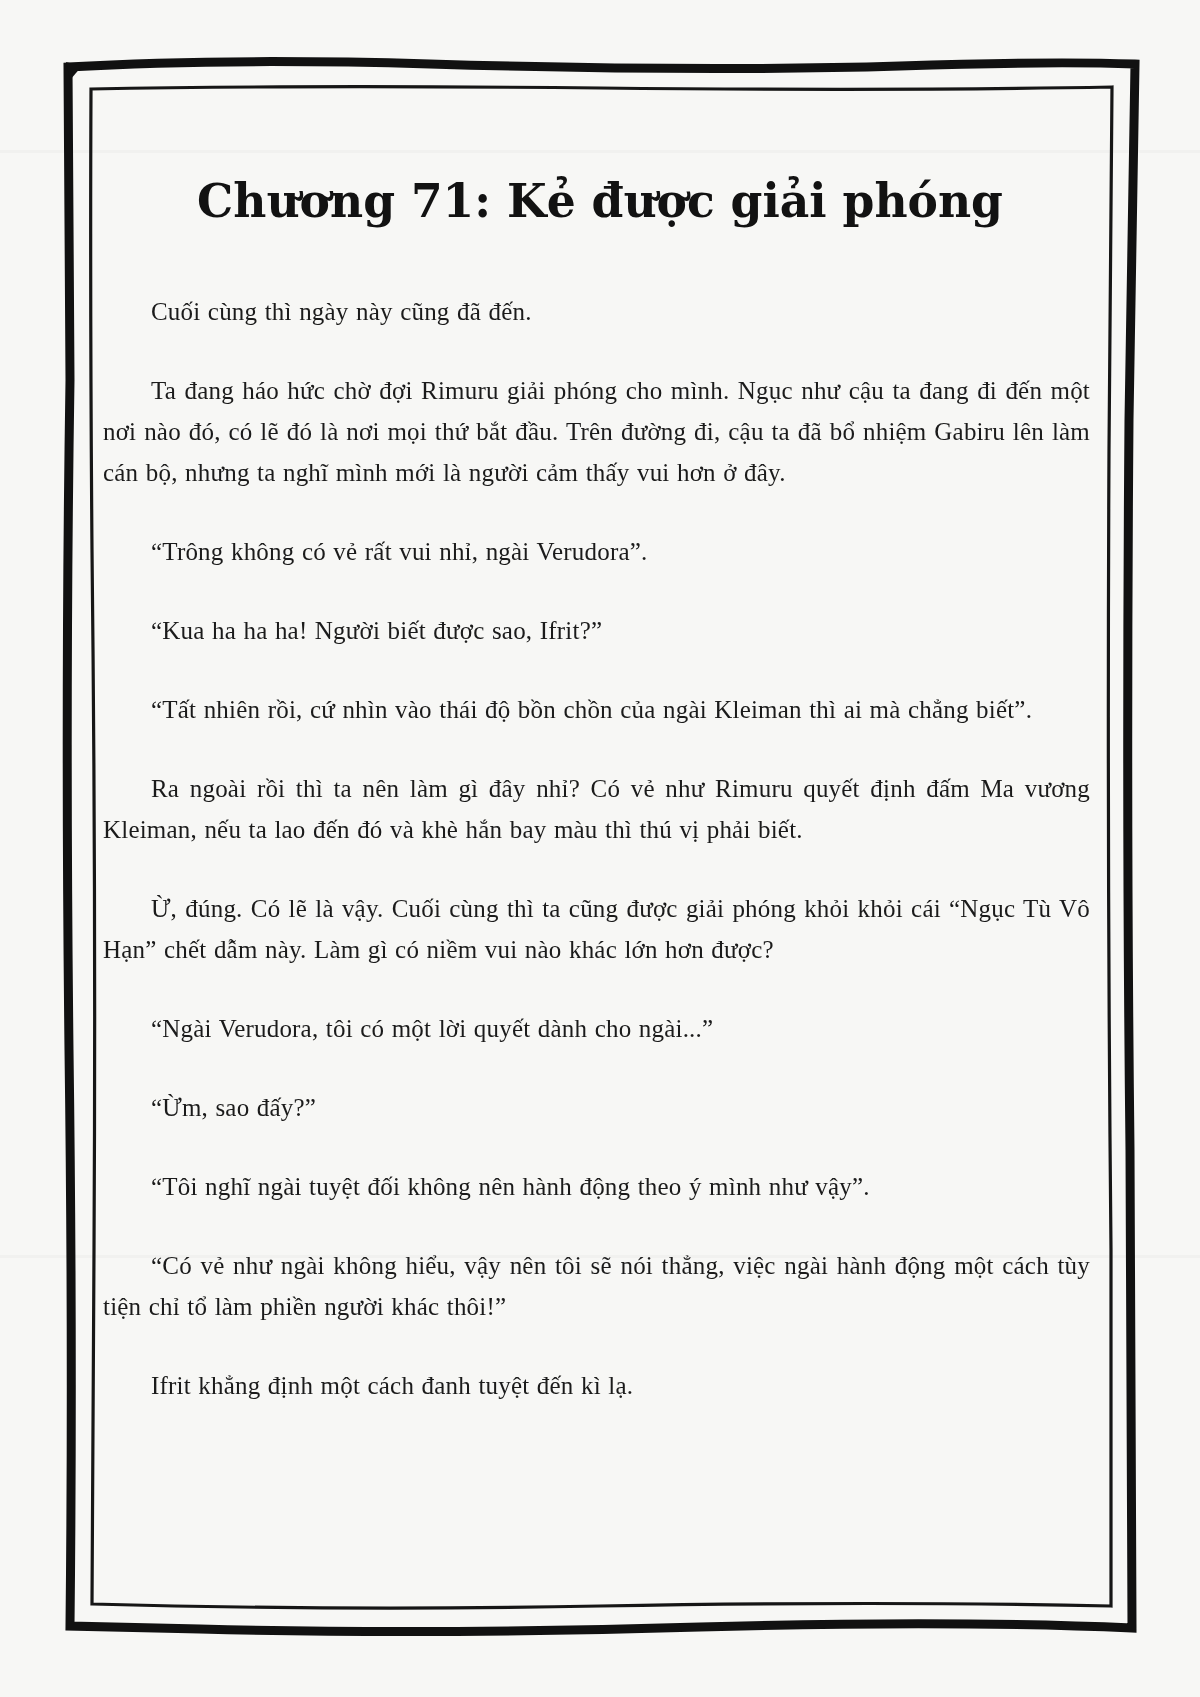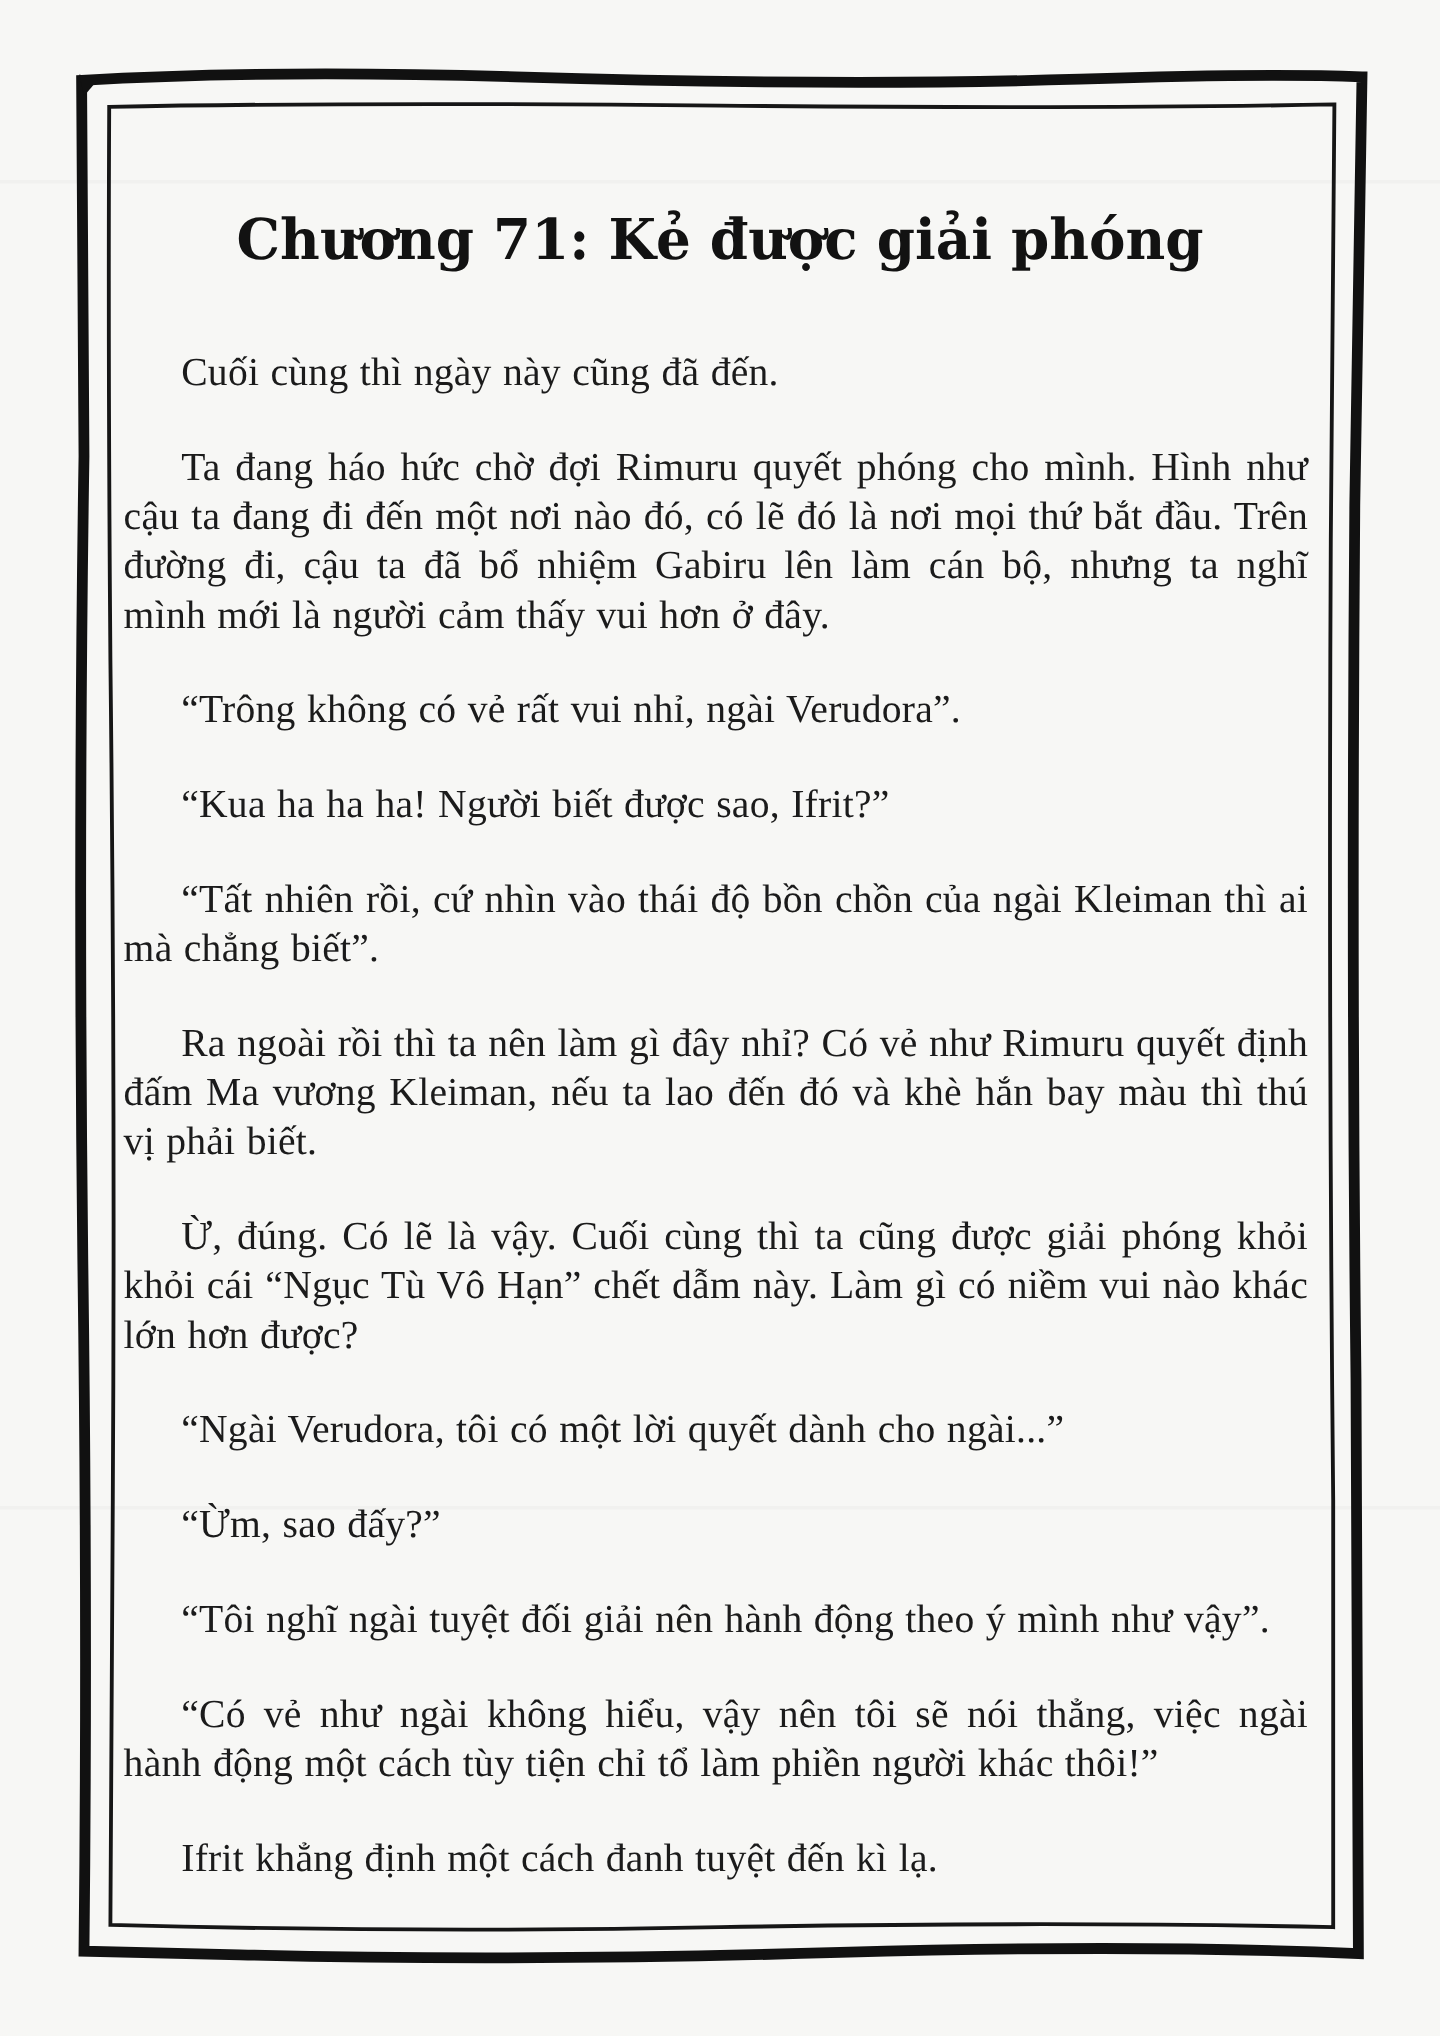--- a/index.html
+++ b/index.html
@@ -49,21 +49,21 @@
   }
 
   .chapter-body {
     position: absolute;
     top: 291px;
     left: 103px;
     width: 987px;
   }
   .chapter-body p {
     margin: 0 0 38px 0;
-    font-size: 33px;
+    font-size: 25px;
     line-height: 41px;
     text-align: justify;
     text-indent: 48px;
     letter-spacing: 0.2px;
     word-spacing: 1px;
   }
 </style>
 </head>
 <body>
 
@@ -99,24 +99,24 @@
            Q 90 300 91 89
            Z" fill="none" stroke="#161616" stroke-width="3.2" stroke-linejoin="miter"></path>
 
   <path d="M 66 62 L 82 66 L 70 80 Z" fill="#111111"></path>
 </svg>
 
 <h1 class="chapter-title">Chương 71: Kẻ được giải phóng</h1>
 
 <div class="chapter-body" id="chapter-body">
     <p>Cuối cùng thì ngày này cũng đã đến.</p>
-    <p>Ta đang háo hức chờ đợi Rimuru quyết phóng cho mình. Hình như cậu ta đang đi đến một nơi nào đó, có lẽ đó là nơi mọi thứ bắt đầu. Trên đường đi, cậu ta đã bổ nhiệm Gabiru lên làm cán bộ, nhưng ta nghĩ mình mới là người cảm thấy vui hơn ở đây.</p>
+    <p>Ta đang háo hức chờ đợi Rimuru giải phóng cho mình. Ngục như cậu ta đang đi đến một nơi nào đó, có lẽ đó là nơi mọi thứ bắt đầu. Trên đường đi, cậu ta đã bổ nhiệm Gabiru lên làm cán bộ, nhưng ta nghĩ mình mới là người cảm thấy vui hơn ở đây.</p>
     <p>“Trông không có vẻ rất vui nhỉ, ngài Verudora”.</p>
     <p>“Kua ha ha ha! Người biết được sao, Ifrit?”</p>
     <p>“Tất nhiên rồi, cứ nhìn vào thái độ bồn chồn của ngài Kleiman thì ai mà chẳng biết”.</p>
     <p>Ra ngoài rồi thì ta nên làm gì đây nhỉ? Có vẻ như Rimuru quyết định đấm Ma vương Kleiman, nếu ta lao đến đó và khè hắn bay màu thì thú vị phải biết.</p>
     <p>Ừ, đúng. Có lẽ là vậy. Cuối cùng thì ta cũng được giải phóng khỏi khỏi cái “Ngục Tù Vô Hạn” chết dẫm này. Làm gì có niềm vui nào khác lớn hơn được?</p>
     <p>“Ngài Verudora, tôi có một lời quyết dành cho ngài...”</p>
     <p>“Ừm, sao đấy?”</p>
-    <p>“Tôi nghĩ ngài tuyệt đối giải nên hành động theo ý mình như vậy”.</p>
+    <p>“Tôi nghĩ ngài tuyệt đối không nên hành động theo ý mình như vậy”.</p>
     <p>“Có vẻ như ngài không hiểu, vậy nên tôi sẽ nói thẳng, việc ngài hành động một cách tùy tiện chỉ tổ làm phiền người khác thôi!”</p>
     <p>Ifrit khẳng định một cách đanh tuyệt đến kì lạ.</p>
   </div>
 
 </body></html>

